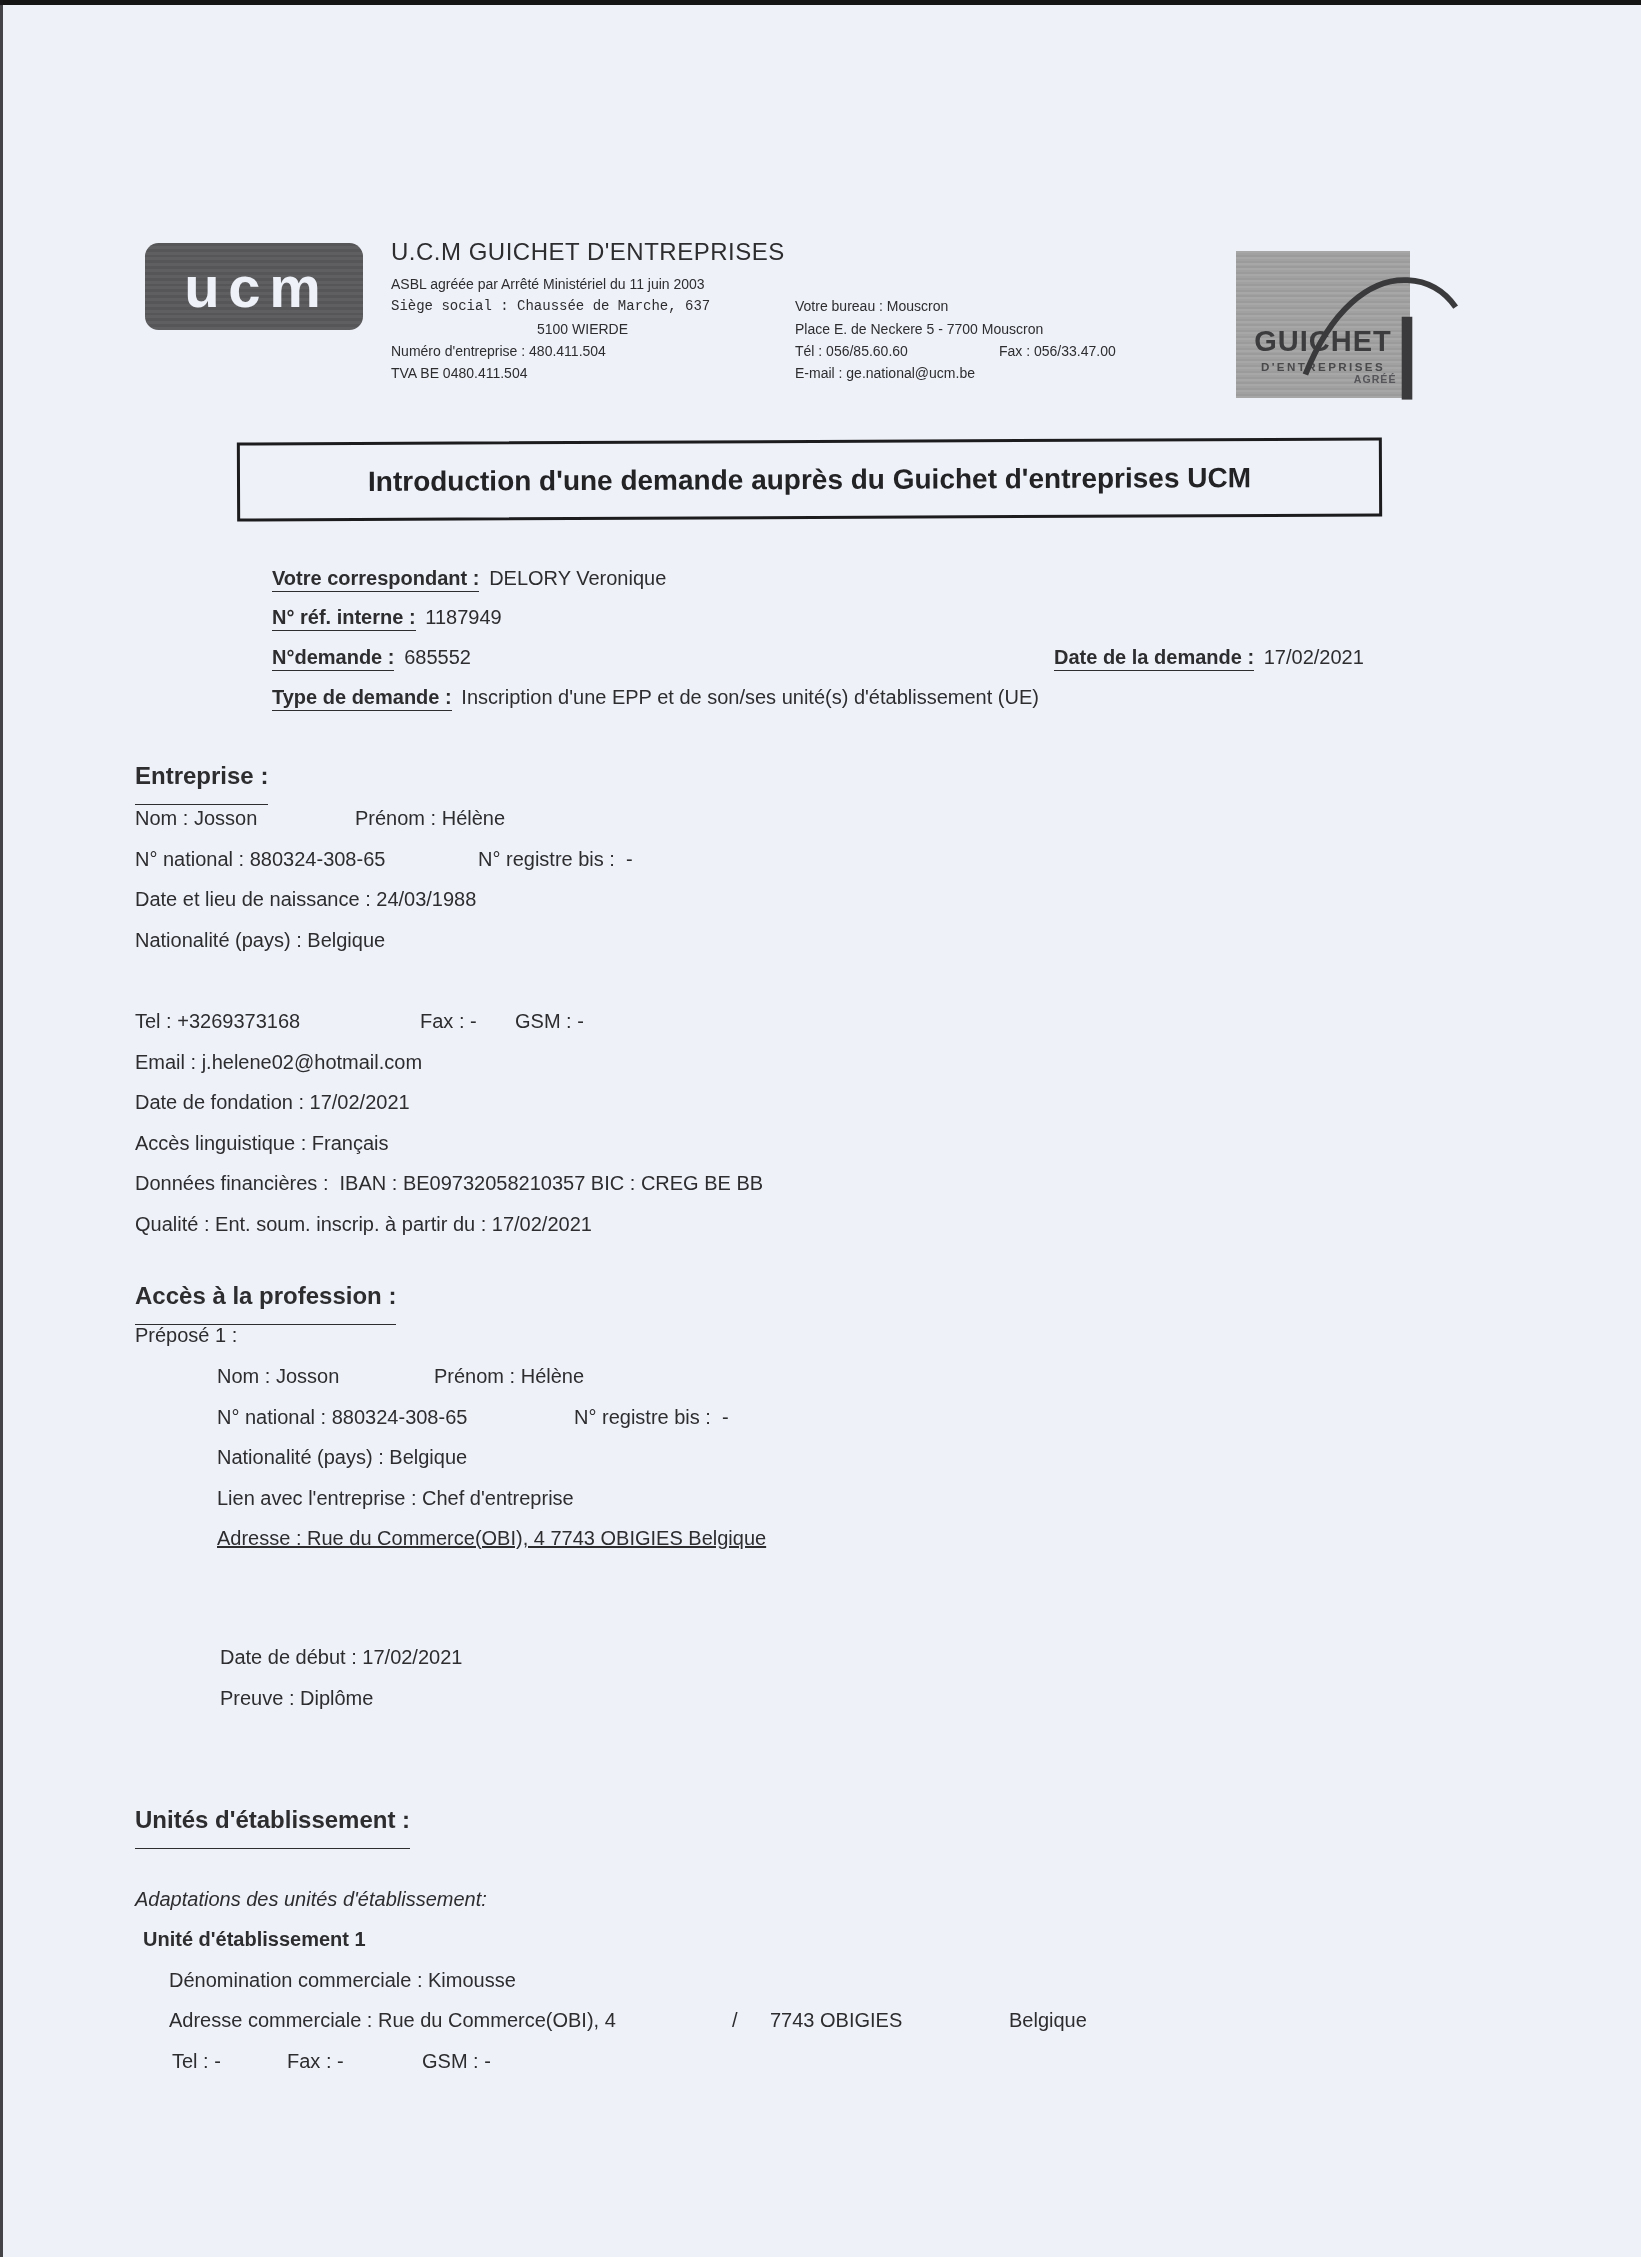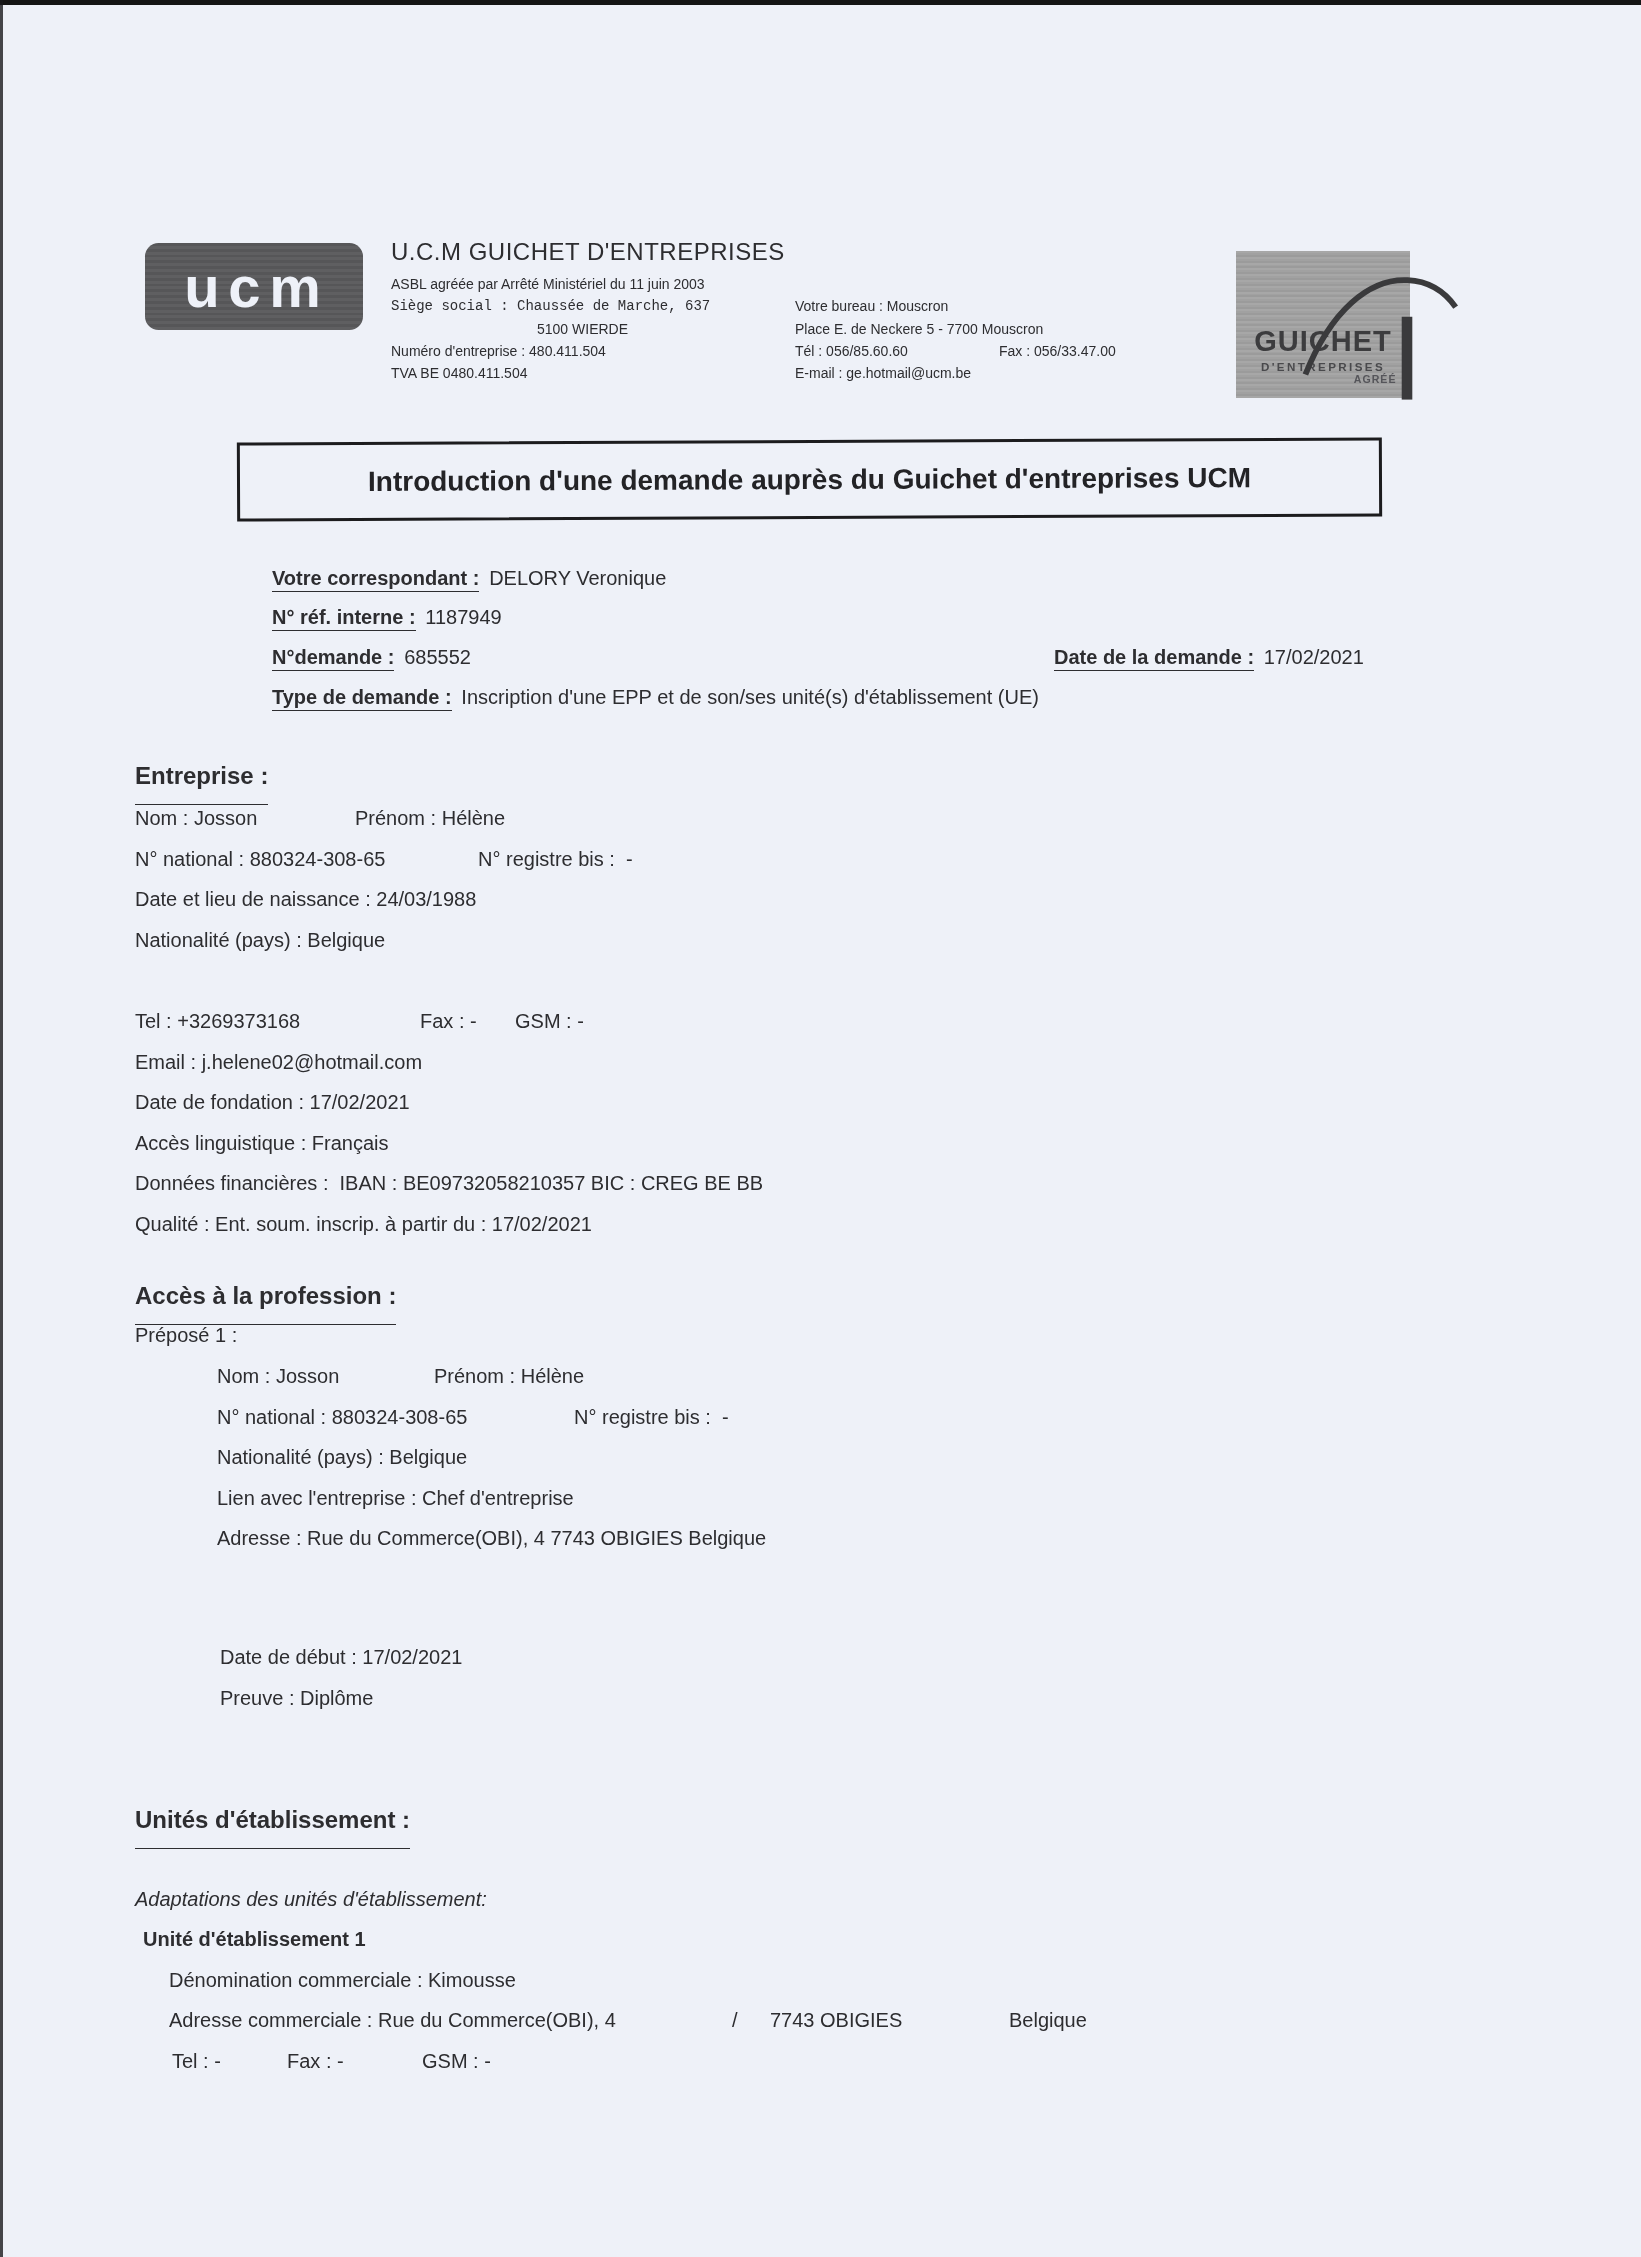--- a/index.html
+++ b/index.html
@@ -59,21 +59,21 @@
   <div class="t hd" style="left:391px;top:276px;">ASBL agréée par Arrêté Ministériel du 11 juin 2003</div>
   <div class="t hd" style="left:391px;top:298px;font-family:Liberation Mono, monospace;">Siège social : Chaussée de Marche, 637</div>
   <div class="t hd" style="left:537px;top:321px;">5100 WIERDE</div>
   <div class="t hd" style="left:391px;top:343px;">Numéro d'entreprise : 480.411.504</div>
   <div class="t hd" style="left:391px;top:365px;">TVA BE 0480.411.504</div>
 
   <div class="t hd" style="left:795px;top:298px;">Votre bureau : Mouscron</div>
   <div class="t hd" style="left:795px;top:321px;">Place E. de Neckere 5 - 7700 Mouscron</div>
   <div class="t hd" style="left:795px;top:343px;">Tél : 056/85.60.60</div>
   <div class="t hd" style="left:999px;top:343px;">Fax : 056/33.47.00</div>
-  <div class="t hd" style="left:795px;top:365px;">E-mail : ge.hotmail@ucm.be</div>
+  <div class="t hd" style="left:795px;top:365px;">E-mail : ge.national@ucm.be</div>
 
   <div class="stamp">
     <div class="stamp-l1">GUICHET</div>
     <div class="stamp-l2">D'ENTREPRISES</div>
     <div class="stamp-l3">AGRÉÉ</div>
   </div>
   <svg class="stamp-svg" width="270" height="183" viewBox="0 0 280 190">
     <path d="M 102,148 C 128,82 168,48 208,50 C 230,51 246,61 258,78" stroke="#3a3a3c" stroke-width="6" fill="none"></path>
     <rect x="202" y="88" width="11" height="86" fill="#3a3a3c"></rect>
   </svg>
@@ -103,21 +103,21 @@
   <div class="t" style="left:135px;top:1212px;">Qualité : Ent. soum. inscrip. à partir du : 17/02/2021</div>
 
   <div class="t" style="left:135px;top:1282px;"><span class="h">Accès à la profession :</span></div>
   <div class="t" style="left:135px;top:1323px;">Préposé 1 :</div>
   <div class="t" style="left:217px;top:1364px;">Nom : Josson</div>
   <div class="t" style="left:434px;top:1364px;">Prénom : Hélène</div>
   <div class="t" style="left:217px;top:1405px;">N° national : 880324-308-65</div>
   <div class="t" style="left:574px;top:1405px;">N° registre bis :  -</div>
   <div class="t" style="left:217px;top:1445px;">Nationalité (pays) : Belgique</div>
   <div class="t" style="left:217px;top:1486px;">Lien avec l'entreprise : Chef d'entreprise</div>
-  <div class="t" style="left:217px;top:1526px;">Adresse : Rue du Commerce(OBI), 4 7743 OBIGIES Belgique</div>
+  <div class="t" style="left:217px;top:1526px;text-decoration:underline;">Adresse : Rue du Commerce(OBI), 4 7743 OBIGIES Belgique</div>
   <div class="t" style="left:220px;top:1645px;">Date de début : 17/02/2021</div>
   <div class="t" style="left:220px;top:1686px;">Preuve : Diplôme</div>
 
   <div class="t" style="left:135px;top:1806px;"><span class="h">Unités d'établissement :</span></div>
   <div class="t it" style="left:135px;top:1887px;">Adaptations des unités d'établissement:</div>
   <div class="t b" style="left:143px;top:1927px;">Unité d'établissement 1</div>
   <div class="t" style="left:169px;top:1968px;">Dénomination commerciale : Kimousse</div>
   <div class="t" style="left:169px;top:2008px;">Adresse commerciale : Rue du Commerce(OBI), 4</div>
   <div class="t" style="left:732px;top:2008px;">/</div>
   <div class="t" style="left:770px;top:2008px;">7743 OBIGIES</div>

